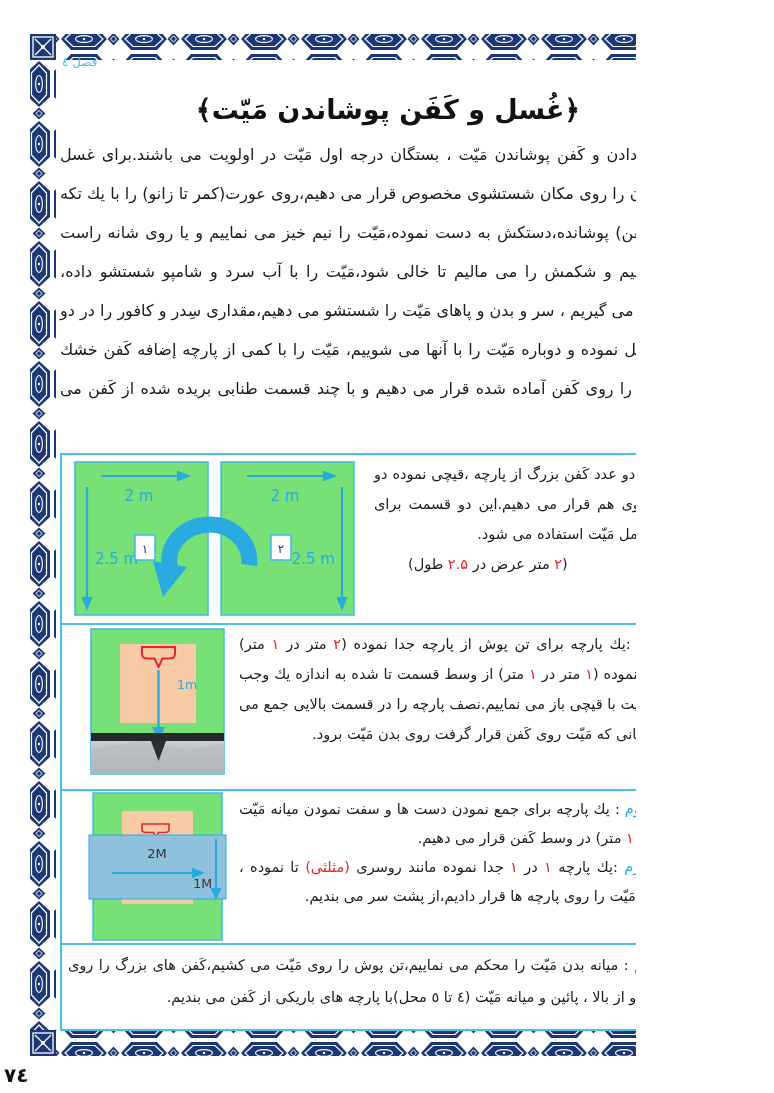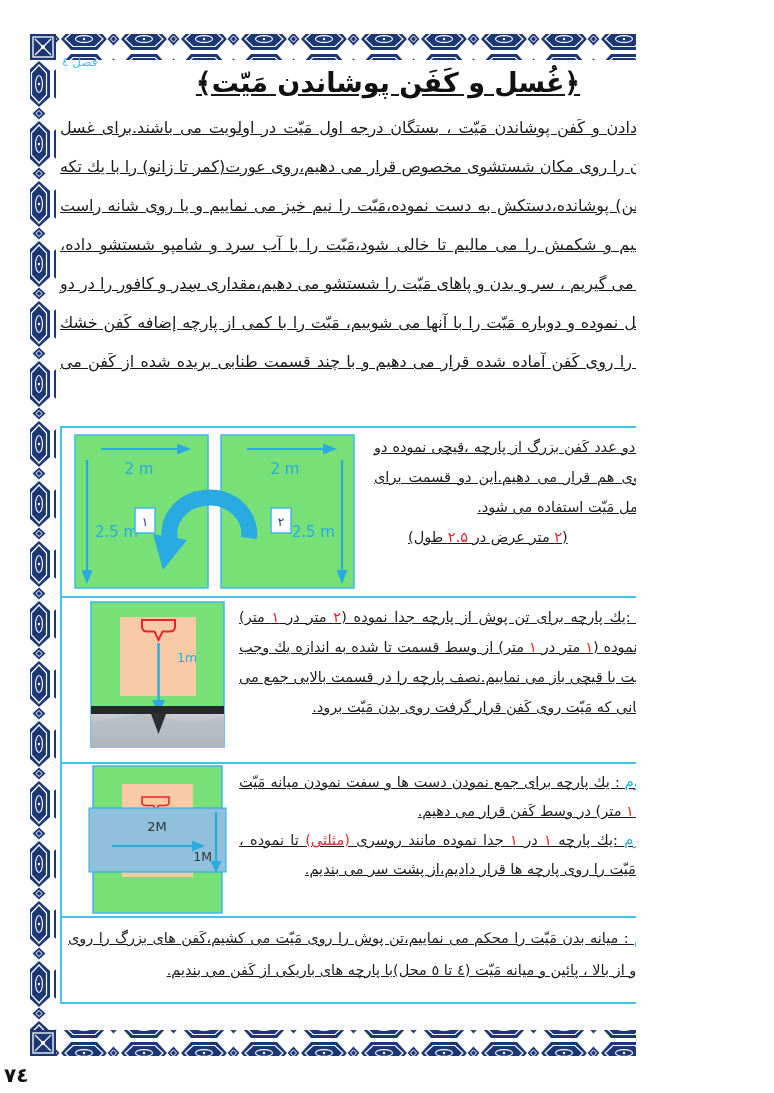--- a/index.html
+++ b/index.html
@@ -1,20 +1,20 @@
 <!DOCTYPE html>
 <html lang="fa"><head>
 <meta charset="utf-8">
 <style>
   html,body{margin:0;padding:0;background:#fff;}
   .page{position:relative;width:636px;height:1093px;background:#ffffff;direction:rtl;
         font-family:"DejaVu Sans",sans-serif;color:#1a1a1a;overflow:hidden;}
   .frame{position:absolute;left:0;top:0;}
   .chapter{position:absolute;left:62px;top:55px;direction:rtl;color:#45c1ec;font-size:12px;}
-  .content{position:absolute;left:60px;top:62px;width:656px;text-decoration:underline;}
+  .content{position:absolute;left:60px;top:89px;width:656px;}
   .title{margin:0 0 4px 0;text-align:center;font-size:27px;font-weight:bold;color:#111;line-height:42px;}
   .intro{margin:4px 0 0 0;text-align:justify;font-size:16px;line-height:39px;}
   .fabric{margin:2px 0 6px 0;font-size:13.5px;line-height:34px;white-space:nowrap;}
   .cyan{color:#29abe2;}
   .red{color:#e8232a;}
   .steps-table{border:2px solid #45c1ec;margin-top:6px;}
   .row{display:flex;border-bottom:2px solid #45c1ec;background:#fff;}
   .row:last-child{border-bottom:none;}
   .r1{height:168px;} .r2{height:164px;} .r3{height:152px;} .r4{min-height:84px;}
   .txt{flex:1;padding:4px 10px 2px 6px;font-size:14.5px;line-height:30px;text-align:justify;overflow:hidden;}

